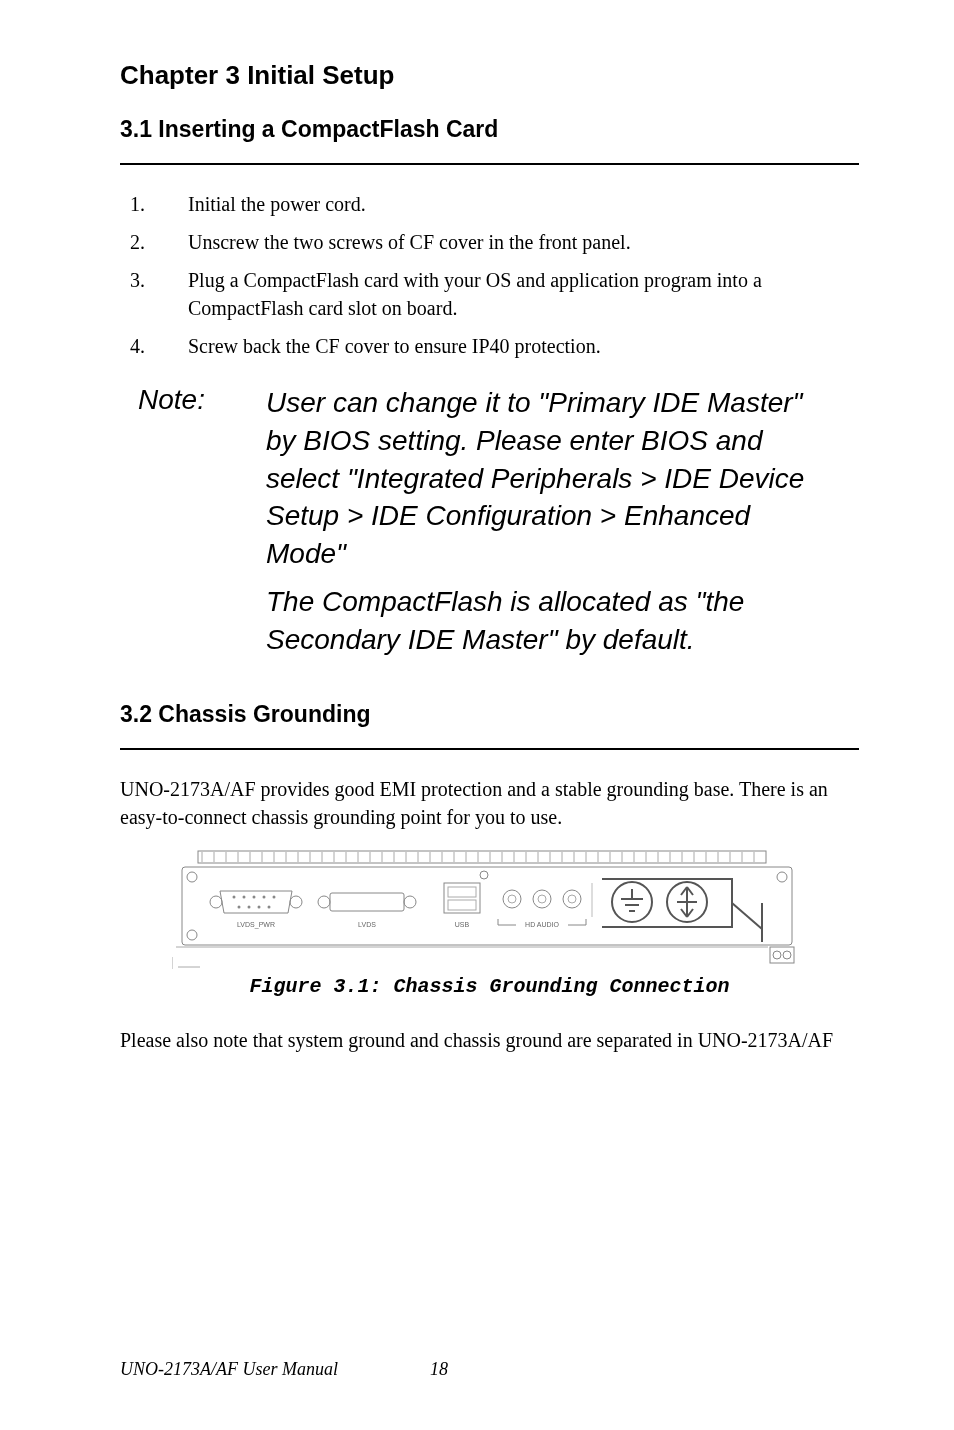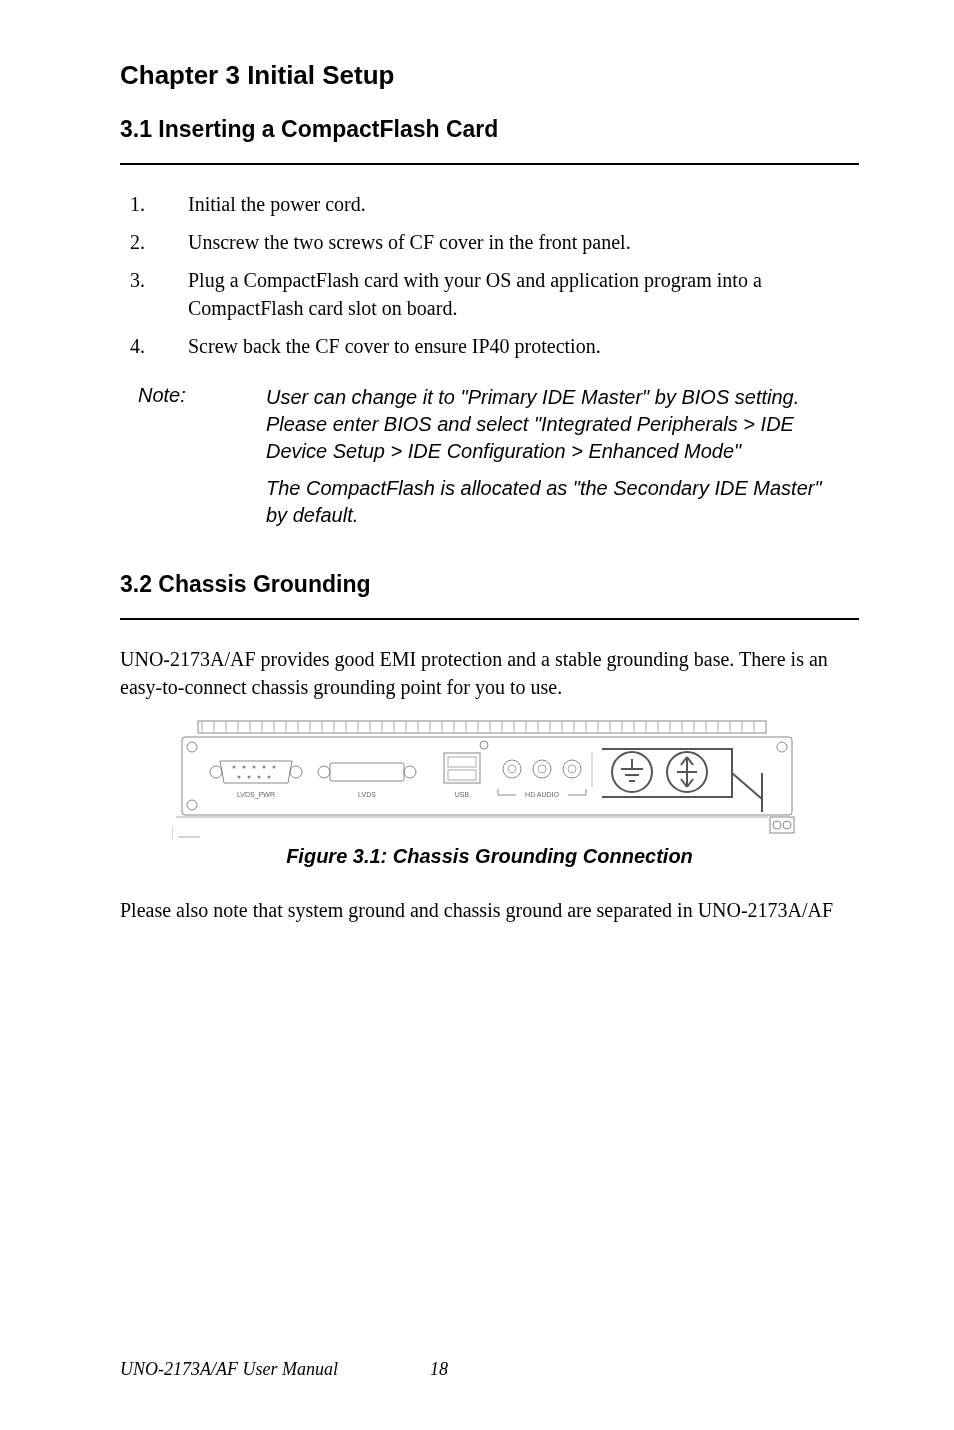--- a/index.html
+++ b/index.html
@@ -43,21 +43,21 @@
     .ol-text {
       flex: 1;
     }
     .note-block {
       margin-left: 18px;
       margin-right: 25px;
       margin-bottom: 32px;
       display: flex;
       font-family: Arial, Helvetica, sans-serif;
       font-style: italic;
-      font-size: 20px;
+      font-size: 28px;
     }
     .note-label {
       width: 128px;
       flex-shrink: 0;
     }
     .note-body {
       flex: 1;
       line-height: 1.35;
     }
     .note-body p {
@@ -66,21 +66,21 @@
     .body-para {
       font-size: 20px;
       line-height: 1.4;
       margin-bottom: 16px;
     }
     .figure-wrap {
       text-align: center;
       margin: 12px 0 28px 0;
     }
     .figure-caption {
-      font-family: Liberation Sans, sans-serif;
+      font-family: Liberation Mono, monospace;
       font-style: italic;
       font-weight: bold;
       font-size: 20px;
     }
     .diagram {
       margin: 0 auto;
       width: 635px;
       height: 128px;
       display: block;
     }

